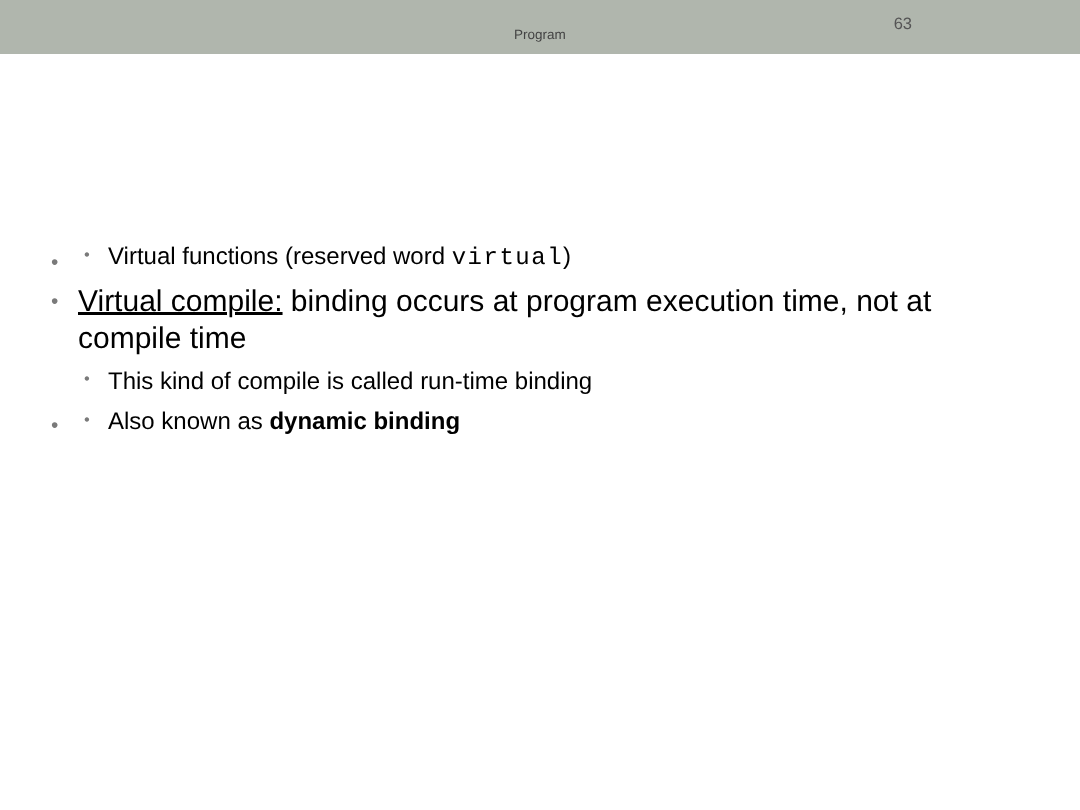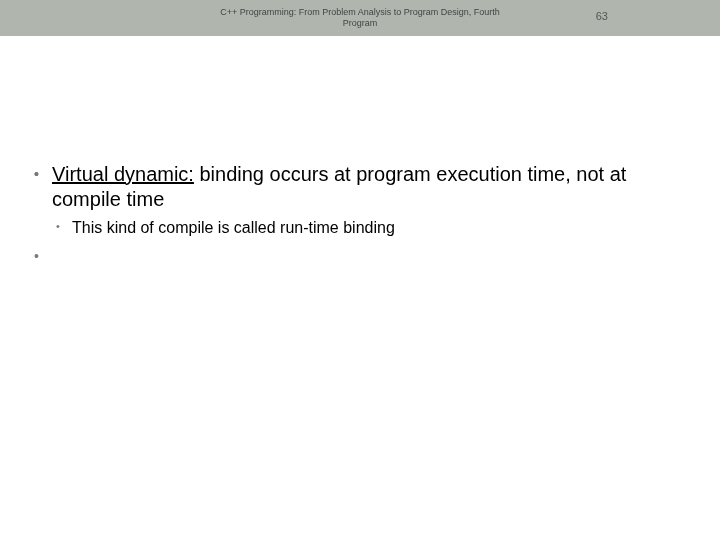--- a/index.html
+++ b/index.html
@@ -85,34 +85,44 @@
   .mono {
     font-family: "Courier New", Courier, monospace;
     letter-spacing: 1px;
   }
 </style>
 </head>
 <body>
 
 <div class="header">
   <div class="header-title">
-    <span>C++ Programming: From Problem Analysis to Program Design, Fourth</span><br>
+    <br>
     <span>Program</span>
   </div>
   <div class="page-number">63</div>
 </div>
 
 <div class="content">
   <ul class="level1">
     <li>
+      <ul class="level2">
+        <li>
+          <span class="l2-text"><span>Virtual functions (reserved word </span><span class="mono">virtual</span><span>)</span></span>
+        </li>
+      </ul>
     </li>
     <li>
-      <span class="l1-text"><span class="term">Virtual dynamic:</span><span> binding occurs at program execution time, not at compile time</span></span>
+      <span class="l1-text"><span class="term">Virtual compile:</span><span> binding occurs at program execution time, not at compile time</span></span>
       <ul class="level2">
         <li>
           <span class="l2-text">This kind of compile is called run-time binding</span>
         </li>
       </ul>
     </li>
     <li>
+      <ul class="level2">
+        <li>
+          <span class="l2-text"><span>Also known as </span><span class="bold">dynamic binding</span></span>
+        </li>
+      </ul>
     </li>
   </ul>
 </div>
 
 </body></html>

